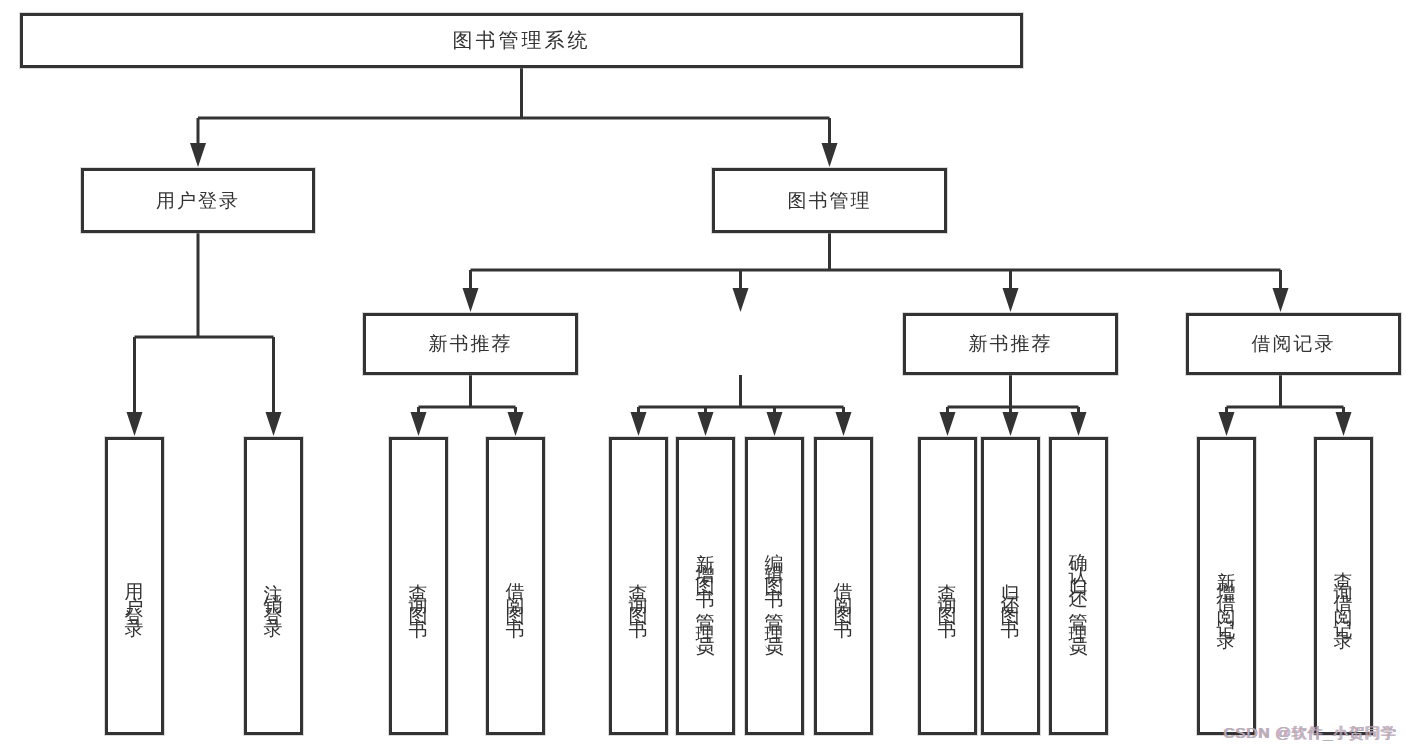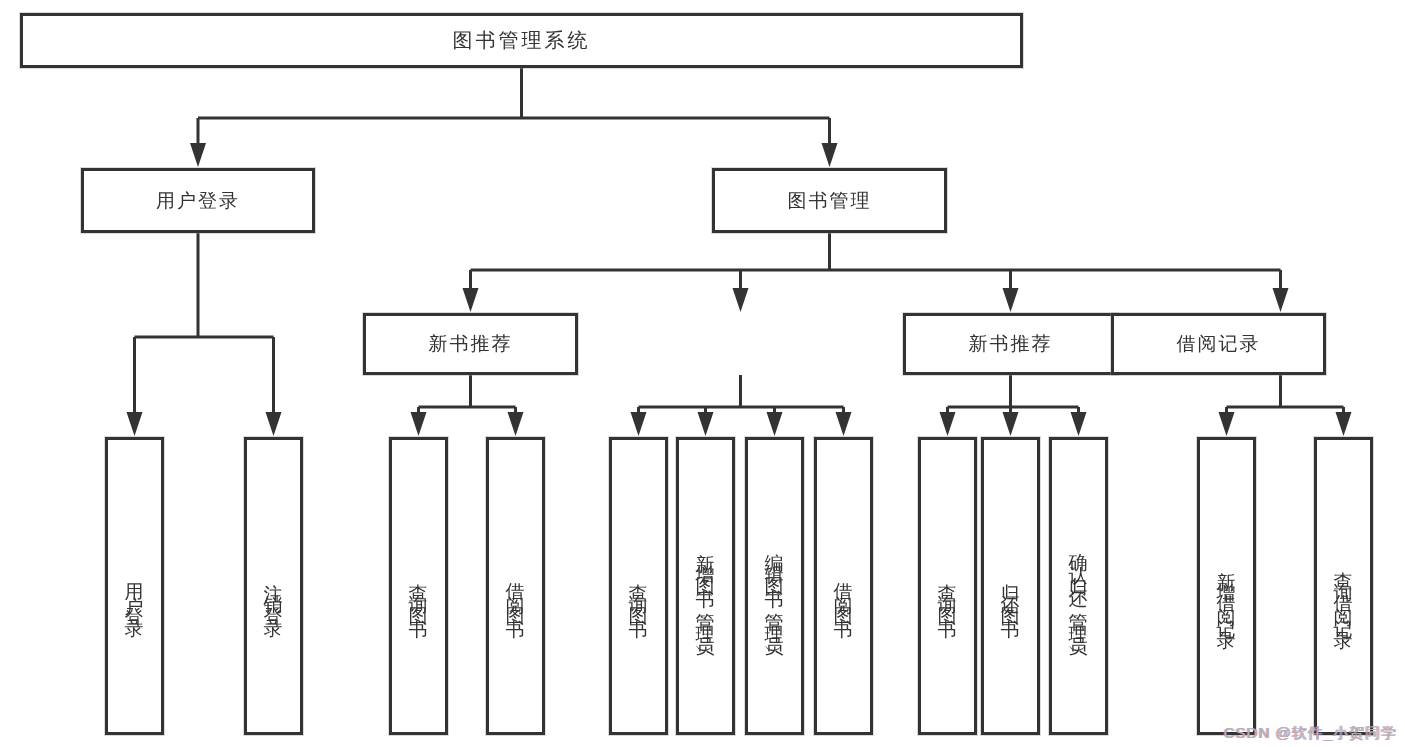--- a/index.html
+++ b/index.html
@@ -124,21 +124,21 @@
   <div class="box" style="left:363px;top:313px;width:215px;height:62px">
     <span class="h-label">新书推荐</span>
   </div>
 
   <div class="box" style="left:712px;top:168px;width:235px;height:65px">
     <span class="h-label">图书管理</span>
   </div>
   <div class="box" style="left:903px;top:313px;width:215px;height:62px">
     <span class="h-label">新书推荐</span>
   </div>
-  <div class="box" style="left:1111px;top:313px;width:215px;height:62px">
+  <div class="box" style="left:1186px;top:313px;width:215px;height:62px">
     <span class="h-label">借阅记录</span>
   </div>
 
   <div class="box" style="left:105px;top:437px;width:59px;height:298px">
     <span class="v-label">用户登录</span>
   </div>
   <div class="box" style="left:244px;top:437px;width:59px;height:298px">
     <span class="v-label">注销登录</span>
   </div>
 

